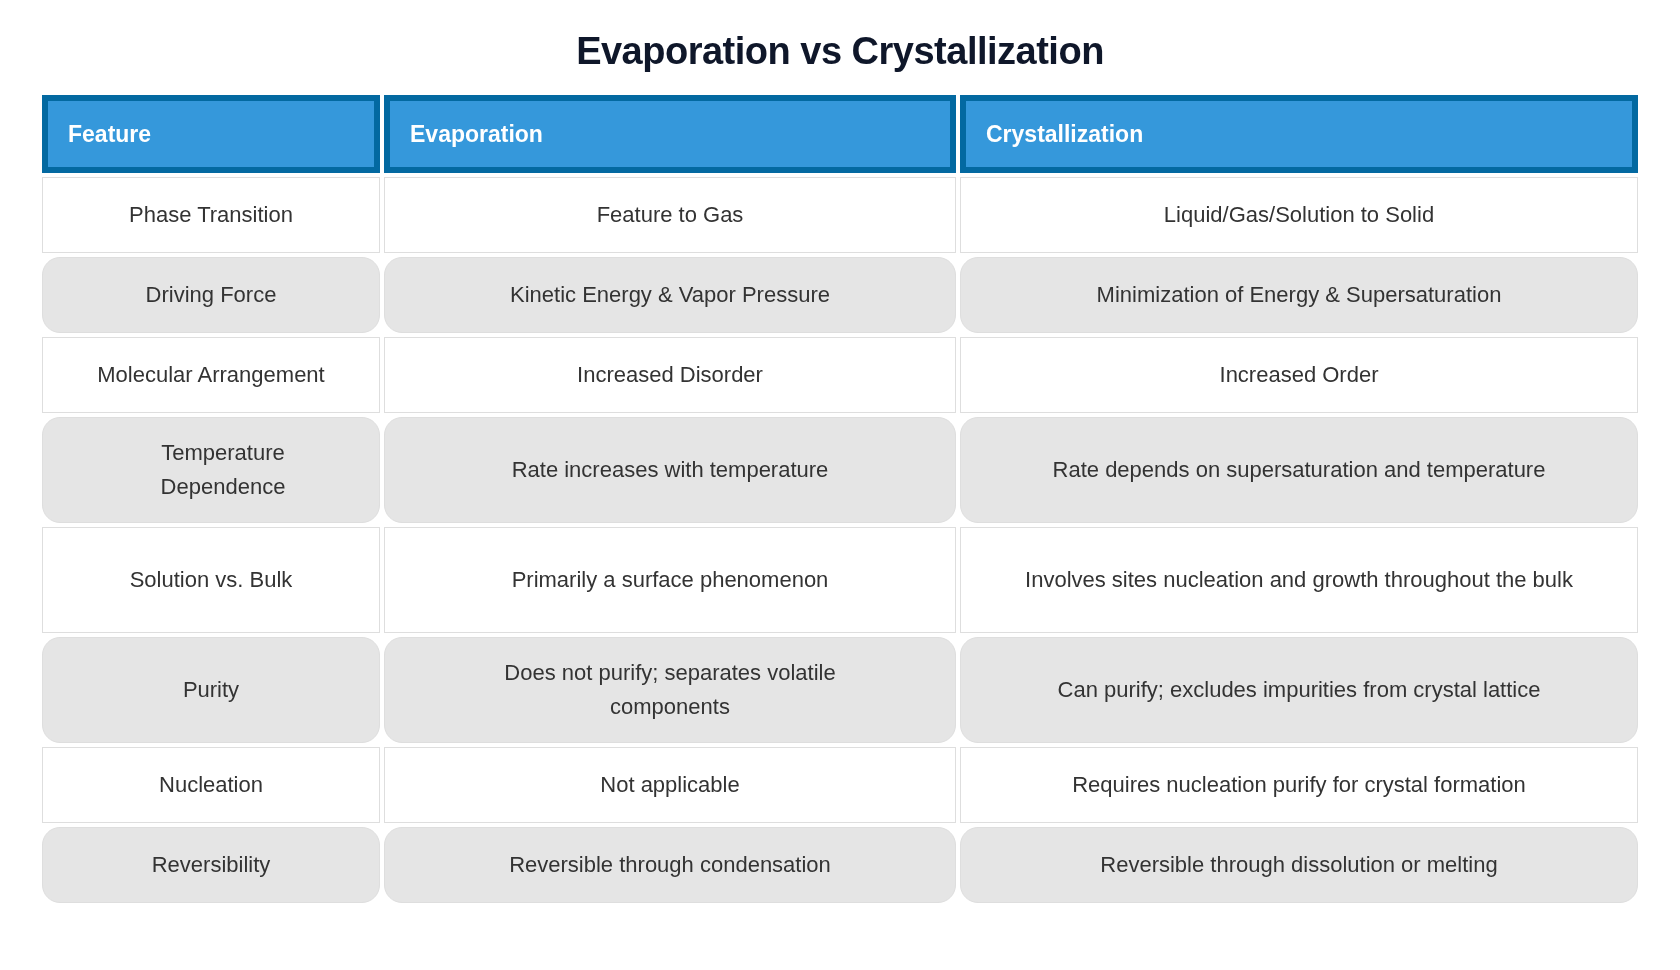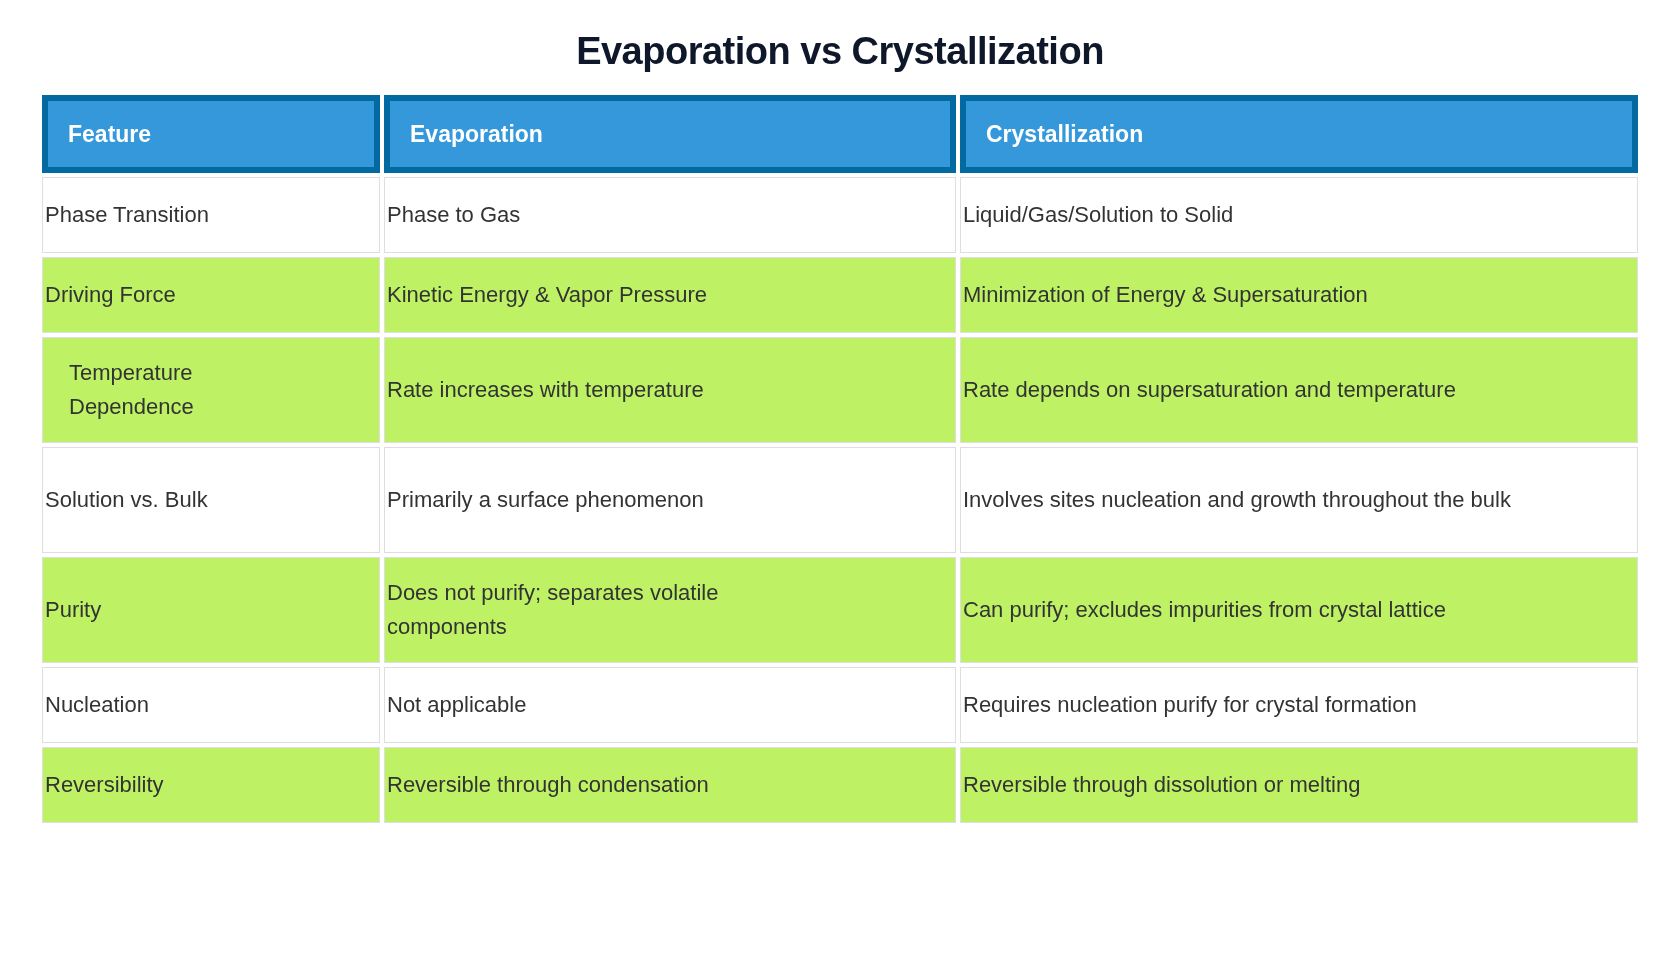--- a/index.html
+++ b/index.html
@@ -44,22 +44,23 @@
     vertical-align: middle;
   }
   td {
     font-size: 22px;
     color: #333333;
     padding: 0 2px;
     border: 1px solid #dedede;
     vertical-align: middle;
     background: #ffffff;
     line-height: 1.55;
+    text-align: center;
   }
-  tr.alt td { background: #bef264; }
+  tr.alt td { background: #e5e5e5; border-radius: 18px; }
   tr.r-short td { height: 76px; }
   tr.r-tall  td { height: 106px; }
   .col-feature { width: 338px; }
   .col-evap    { width: 572px; }
   .col-cryst   { width: 678px; }
   
   span.cell-text { display: inline-block; }
   .mw-200 { max-width: 200px; margin-left: 24px; }
   .mw-430 { max-width: 430px; }
   .mw-560 { max-width: 560px; }
@@ -80,27 +81,32 @@
     <thead>
       <tr>
         <th>Feature</th>
         <th>Evaporation</th>
         <th>Crystallization</th>
       </tr>
     </thead>
     <tbody>
       <tr class="r-short">
         <td><span class="cell-text">Phase Transition</span></td>
-        <td><span class="cell-text">Phase to Gas</span></td>
+        <td><span class="cell-text">Feature to Gas</span></td>
         <td><span class="cell-text">Liquid/Gas/Solution to Solid</span></td>
       </tr>
       <tr class="r-short alt">
         <td><span class="cell-text">Driving Force</span></td>
         <td><span class="cell-text">Kinetic Energy &amp; Vapor Pressure</span></td>
         <td><span class="cell-text">Minimization of Energy &amp; Supersaturation</span></td>
+      </tr>
+      <tr class="r-short">
+        <td><span class="cell-text">Molecular Arrangement</span></td>
+        <td><span class="cell-text">Increased Disorder</span></td>
+        <td><span class="cell-text">Increased Order</span></td>
       </tr>
       <tr class="r-tall alt">
         <td><span class="cell-text mw-200">Temperature Dependence</span></td>
         <td><span class="cell-text">Rate increases with temperature</span></td>
         <td><span class="cell-text">Rate depends on supersaturation and temperature</span></td>
       </tr>
       <tr class="r-tall">
         <td><span class="cell-text">Solution vs. Bulk</span></td>
         <td><span class="cell-text">Primarily a surface phenomenon</span></td>
         <td><span class="cell-text mw-560">Involves sites nucleation and growth throughout the bulk</span></td>

